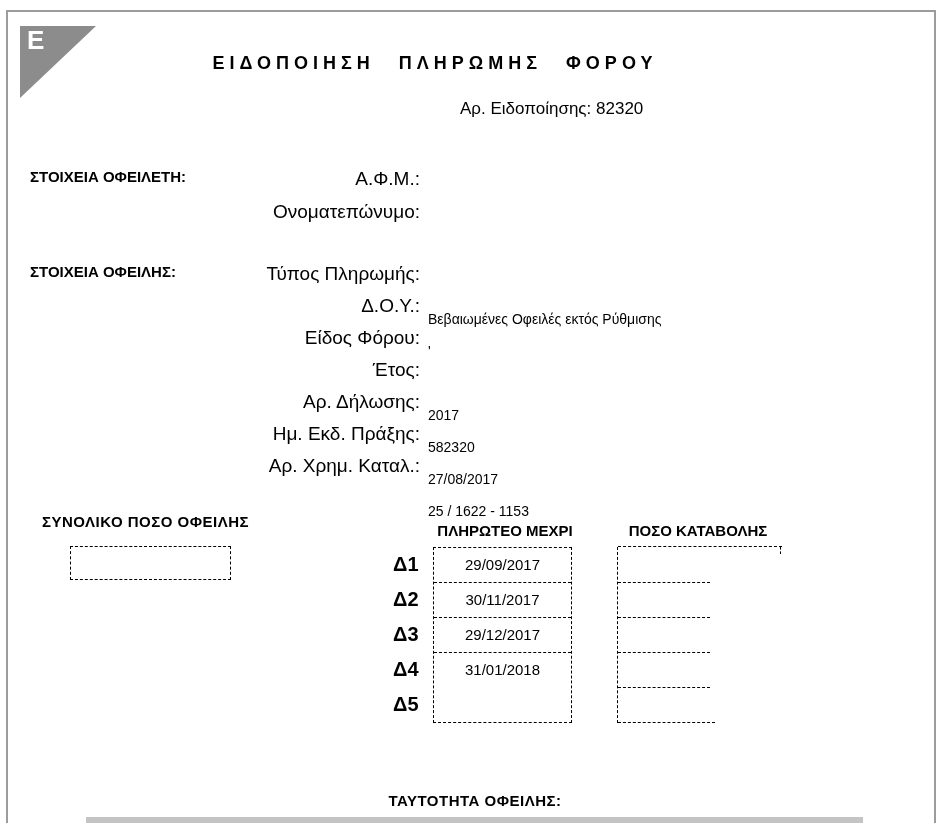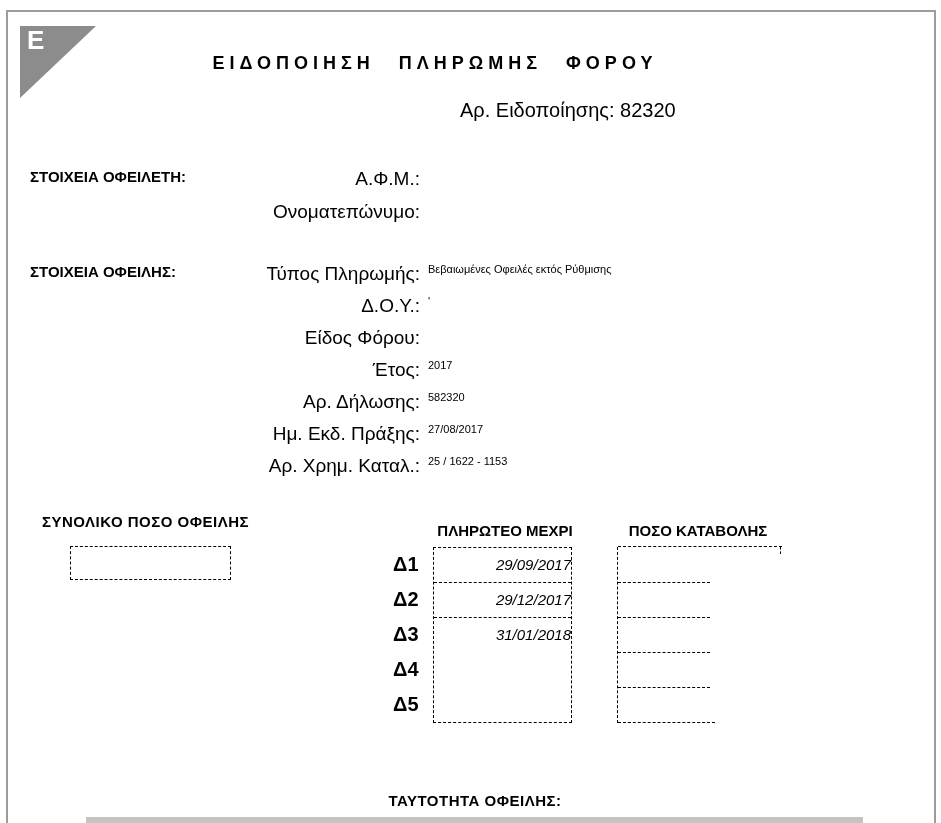--- a/index.html
+++ b/index.html
@@ -23,31 +23,31 @@
   .logo-letter {
     position:absolute; left:27px; top:27px;
     color:#ffffff; font-weight:bold; font-size:26px; line-height:1;
   }
   .doc-title {
     position:absolute; left:0; top:53px; width:870px; text-align:center;
     font-weight:bold; font-size:18px; letter-spacing:5px; word-spacing:14px;
     white-space:nowrap;
   }
   .notice-line {
-    position:absolute; left:460px; top:99px; font-size:20px; white-space:nowrap;
+    position:absolute; left:460px; top:99px; font-size:17px; white-space:nowrap;
   }
   .section-heading {
     position:absolute; left:30px; font-weight:bold; font-size:15px; white-space:nowrap;
   }
   .flabel {
     position:absolute; left:90px; width:330px; text-align:right;
     font-size:19px; white-space:nowrap;
   }
   .fvalue {
-    position:absolute; left:428px; font-size:11px; white-space:nowrap;
+    position:absolute; left:428px; font-size:14px; white-space:nowrap;margin-top:48px;
   }
   .total-label {
     position:absolute; left:42px; top:513px; font-weight:bold; font-size:15px;
     letter-spacing:0.5px; white-space:nowrap;
   }
   .total-box {
     position:absolute; left:70px; top:546px; width:161px; height:34px;
     border:1px dashed #000000;
     font-size:15px; text-align:center; line-height:32px;
   }
@@ -59,23 +59,22 @@
   .col-header.amount { left:611px; width:174px; }
   .delta-label {
     position:absolute; left:393px; width:36px; height:35px;
     font-weight:bold; font-size:20px; line-height:35px;
   }
   .due-col {
     position:absolute; left:433px; top:547px; width:139px; height:176px;
     border:1px dashed #000000;
   }
   .due-cell {
-    height:35px; line-height:34px; text-align:right; font-size:15px;
+    height:35px; line-height:34px; text-align:center; font-size:15px;
     border-bottom:1px dashed #000000;
-    font-style:italic;
   }
   .due-cell:last-child { border-bottom:none; }
   .pay-col {
     position:absolute; left:617px; top:547px; width:164px; height:176px;
     border-left:1px dashed #000000;
   }
   .pay-top  { position:absolute; left:0; top:-1px; width:164px; height:0; border-top:1px dashed #000000; }
   .pay-tick { position:absolute; left:162px; top:0; width:0; height:7px; border-right:1px dashed #000000; }
   .pay-sep  { position:absolute; left:0; width:92px; height:0; border-top:1px dashed #000000; }
   .pay-bottom { position:absolute; left:0; top:175px; width:97px; height:0; border-top:1px dashed #000000; }
@@ -136,20 +135,21 @@
 <div class="col-header amount">ΠΟΣΟ ΚΑΤΑΒΟΛΗΣ</div>
 
 <div class="delta-label" style="top:547px">Δ1</div>
 <div class="delta-label" style="top:582px">Δ2</div>
 <div class="delta-label" style="top:617px">Δ3</div>
 <div class="delta-label" style="top:652px">Δ4</div>
 <div class="delta-label" style="top:687px">Δ5</div>
 
 <div class="due-col">
   <div class="due-cell">29/09/2017</div>
+  <div class="due-cell">30/11/2017</div>
   <div class="due-cell">29/12/2017</div>
   <div class="due-cell">31/01/2018</div>
 </div>
 
 <div class="pay-col">
   <div class="pay-top"></div>
   <div class="pay-tick"></div>
   <div class="pay-cell" style="top:0"></div>
   <div class="pay-sep" style="top:35px"></div>
   <div class="pay-cell" style="top:35px"></div>

